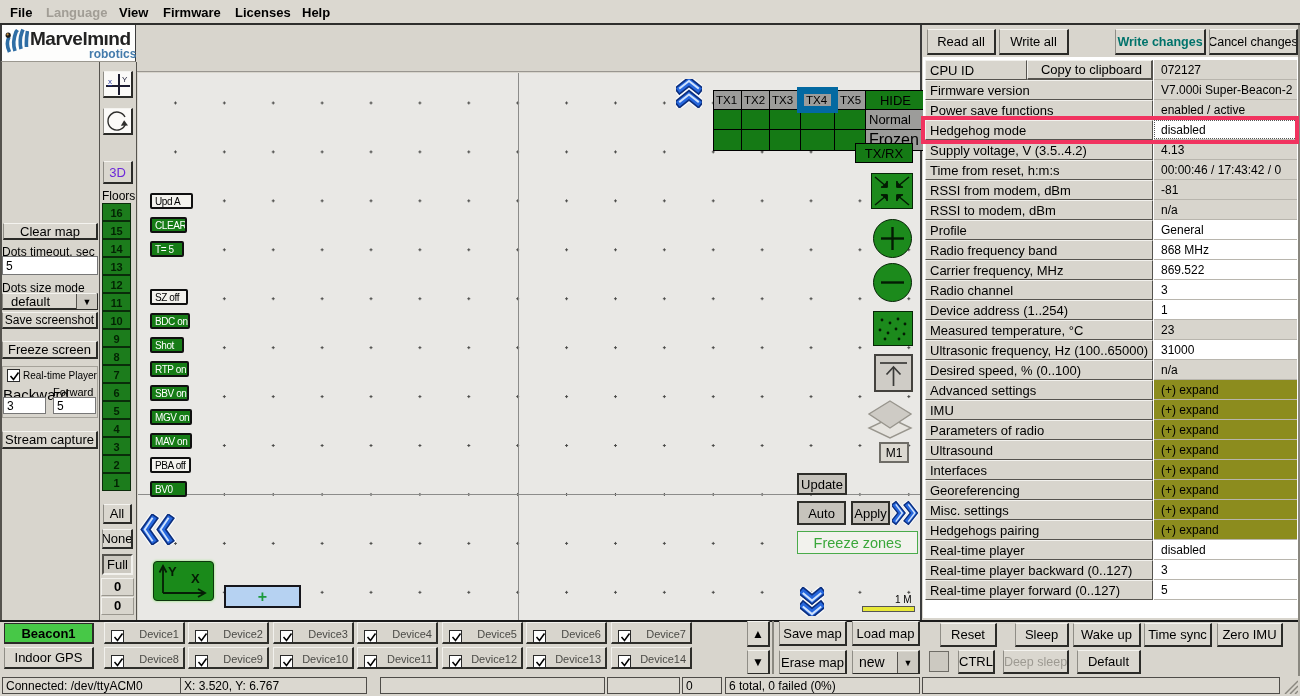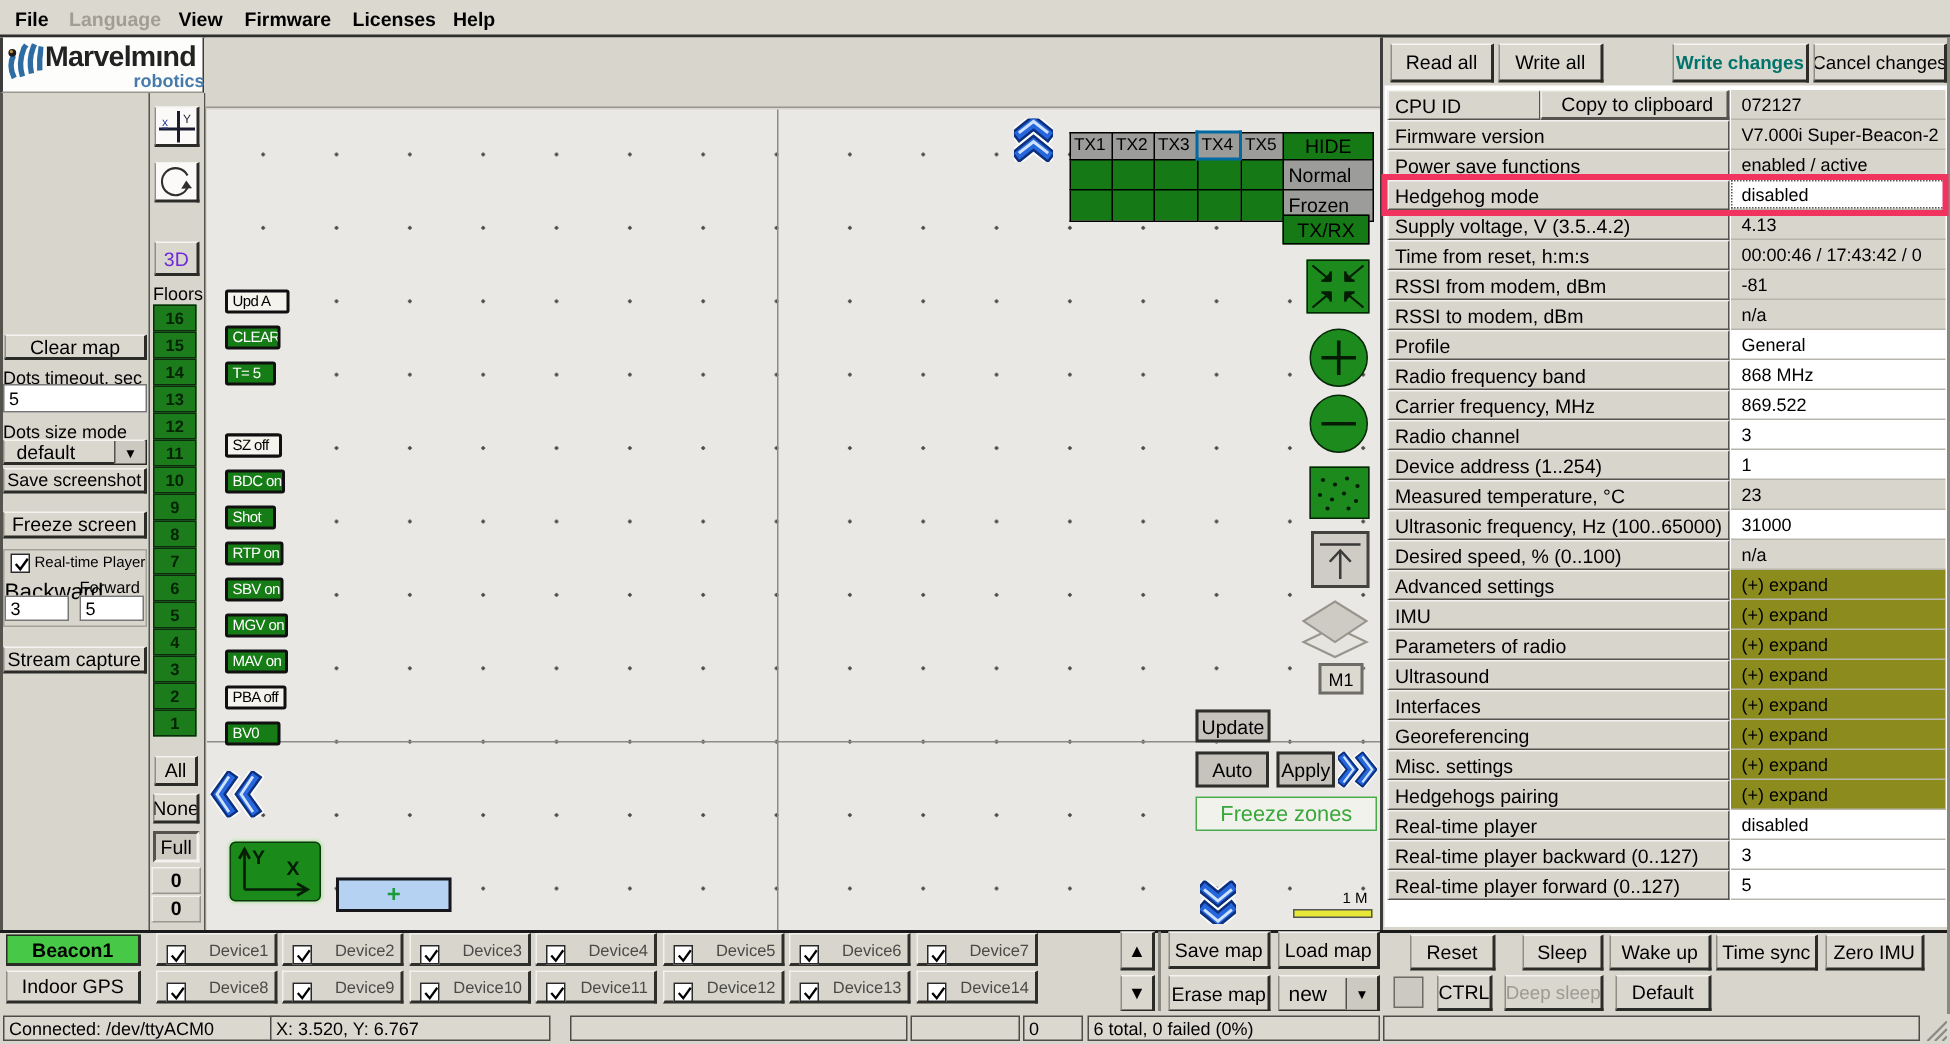--- a/index.html
+++ b/index.html
@@ -233,39 +233,39 @@
   </g>
 </svg>
 
 <div class="abs" style="left:713px;top:87px;">
   <table style="border-collapse:collapse;font-family:'Liberation Sans',sans-serif;">
     <tbody>
         <tr>
       <td style="border:1px solid #000;background:#9c9c9a;width:25px;height:17px;font-size:11.5px;padding:0 0 0 2px;">TX1</td>
       <td style="border:1px solid #000;background:#9c9c9a;width:25px;font-size:11.5px;padding:0 0 0 2px;">TX2</td>
       <td style="border:1px solid #000;background:#9c9c9a;width:25px;font-size:11.5px;padding:0 0 0 2px;">TX3</td>
-      <td style="border:2px solid #0369a1;background:#9c9c9a;width:25px;font-size:11.5px;padding:0 0 0 2px;">TX4</td>
+      <td style="border:7px solid #0369a1;background:#9c9c9a;width:25px;font-size:11.5px;padding:0 0 0 2px;">TX4</td>
       <td style="border:1px solid #000;background:#9c9c9a;width:25px;font-size:11.5px;padding:0 0 0 2px;">TX5</td>
       <td style="border:1px solid #000;background:#157a15;width:57px;font-size:13px;text-align:center;">HIDE</td>
     </tr>
     <tr>
       <td style="border:1px solid #000;background:#157a15;height:17px;"></td>
       <td style="border:1px solid #000;background:#157a15;"></td>
       <td style="border:1px solid #000;background:#157a15;"></td>
       <td style="border:1px solid #000;background:#157a15;"></td>
       <td style="border:1px solid #000;background:#157a15;"></td>
       <td style="border:1px solid #000;background:#9c9c9a;font-size:13px;padding:0 0 0 3px;">Normal</td>
     </tr>
     <tr>
       <td style="border:1px solid #000;background:#157a15;height:18px;"></td>
       <td style="border:1px solid #000;background:#157a15;"></td>
       <td style="border:1px solid #000;background:#157a15;"></td>
       <td style="border:1px solid #000;background:#157a15;"></td>
       <td style="border:1px solid #000;background:#157a15;"></td>
-      <td style="border:1px solid #000;background:#9c9c9a;font-size:13px;padding:0 0 0 3px;">Frozen</td>
+      <td style="border:1px solid #000;background:#9c9c9a;font-size:16px;padding:0 0 0 3px;">Frozen</td>
     </tr>
   </tbody>
     </table>
 </div>
 <div class="abs" style="left:855px;top:143px;width:58px;height:20px;background:#157a15;border:1px solid #000;font-size:13px;display:flex;align-items:center;justify-content:center;">TX/RX</div>
 
 <div class="abs" style="left:871px;top:173px;width:42px;height:36px;background:#1c8a1c;border:1px solid #072607;">
   <svg width="40" height="34" viewBox="0 0 40 34">
     <g stroke="#031c03" stroke-width="1.5" fill="#031c03">
       <path d="M3 3 L15 13 M15 13 L15 7 M15 13 L9 13"></path>

